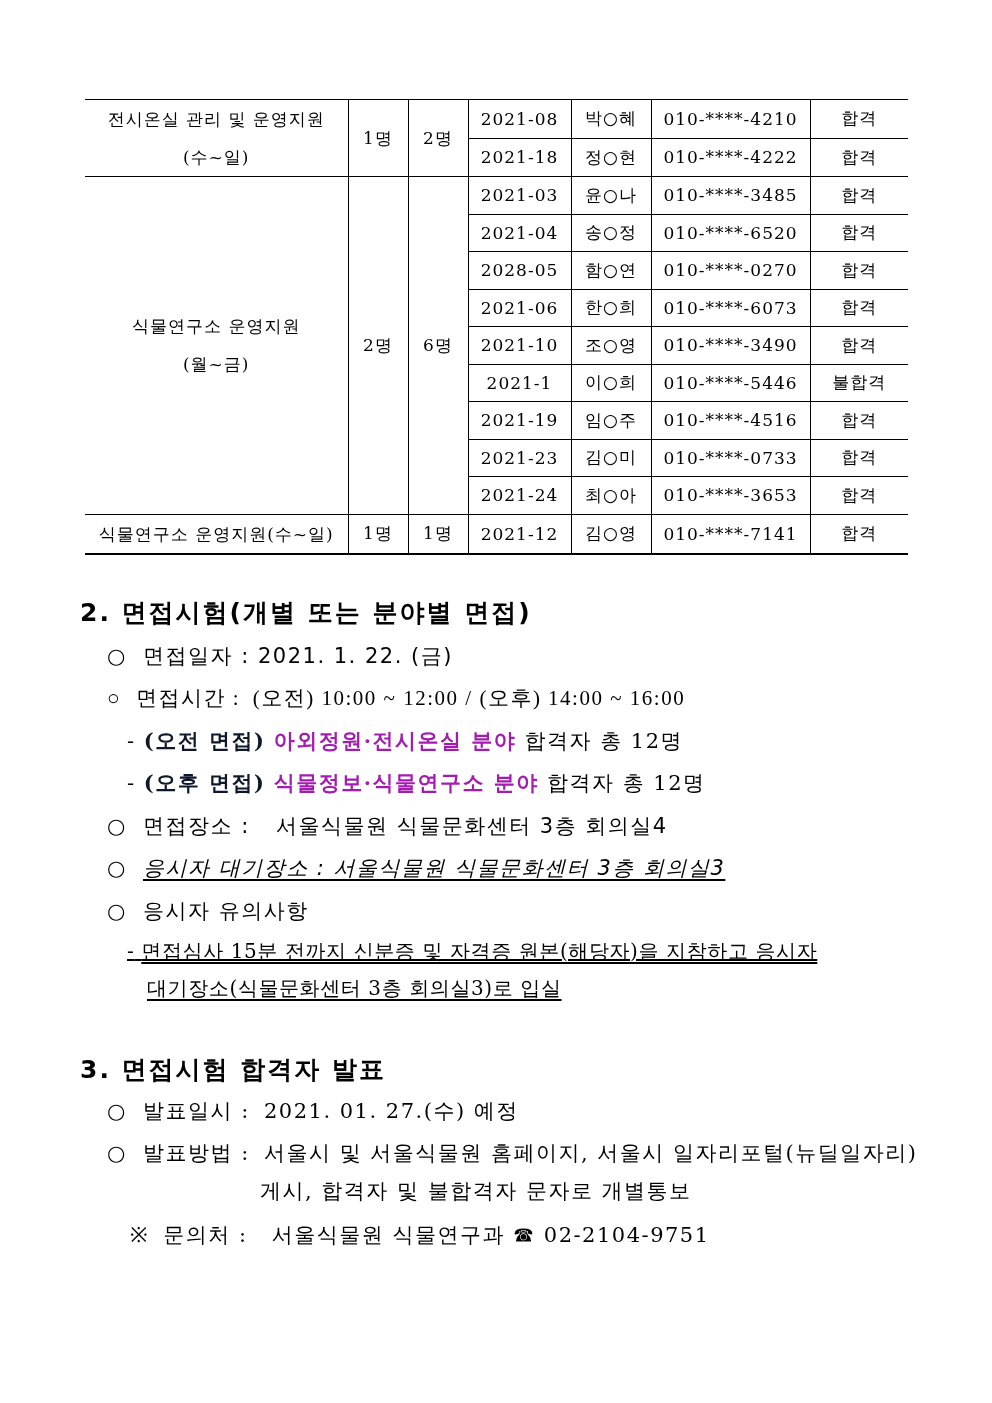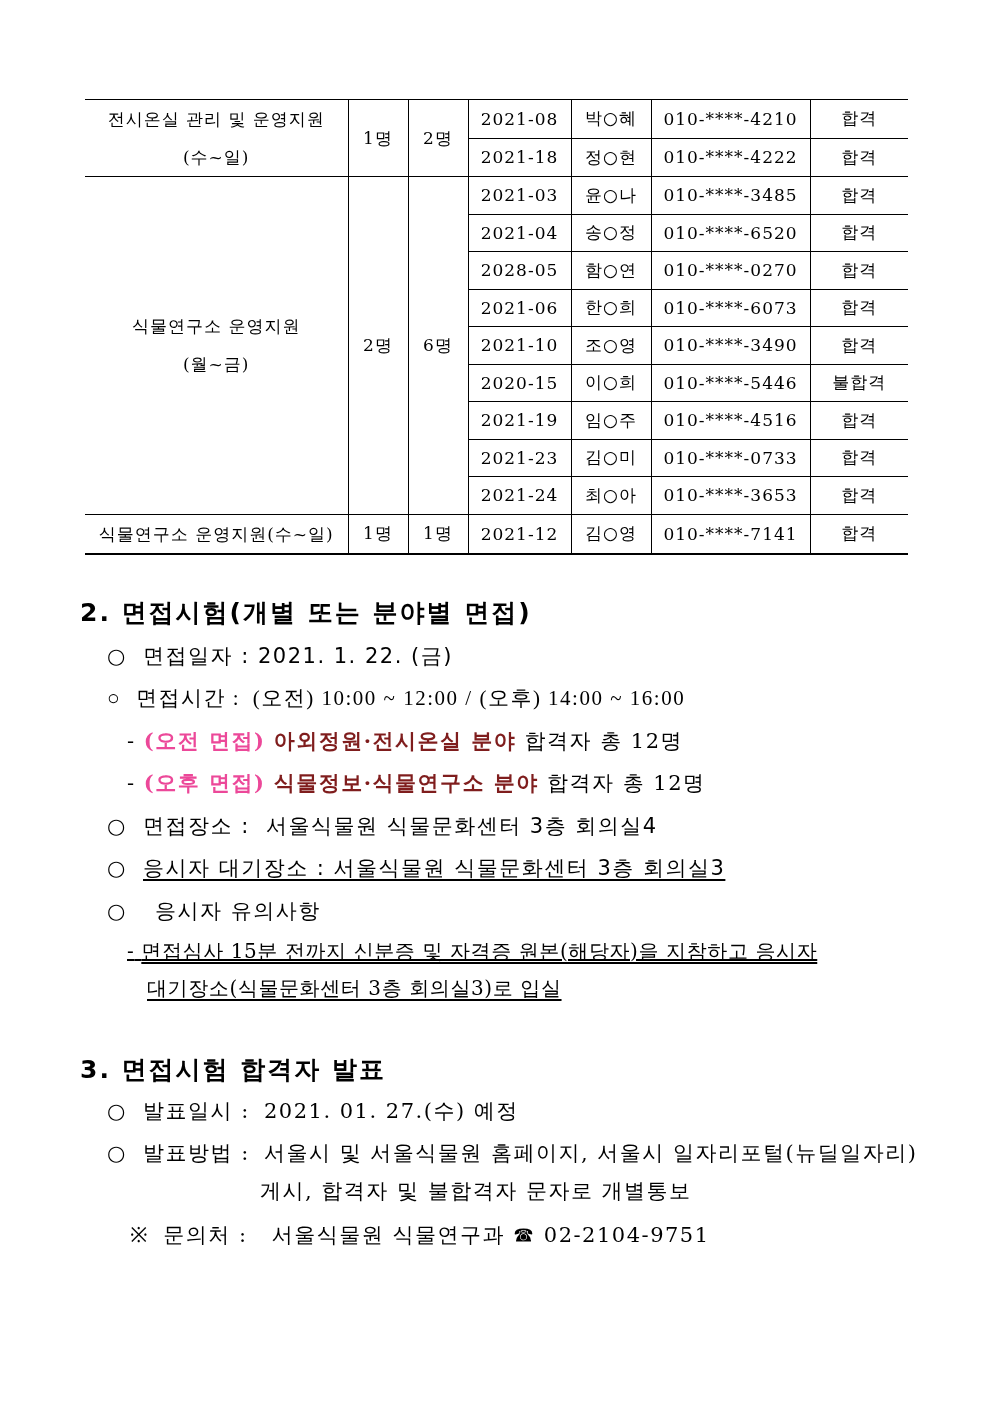--- a/index.html
+++ b/index.html
@@ -19,22 +19,22 @@
   table.results tr:last-child td { border-bottom:2.5px solid #000; }
   table.results td.first { border-left:none; }
   table.results td.last { border-right:none; }
   td.cat { font-weight:normal; font-size:16.5px; line-height:38px; letter-spacing:0; }
   td.small { font-size:15px; letter-spacing:0; }
   td.name, td.status { font-size:15px; letter-spacing:3px; }
   .h { font-size:25px; font-weight:bold; letter-spacing:2px; }
   .line { position:absolute; white-space:nowrap;text-align:center; }
   .gothic { font-family:"DejaVu Sans","Liberation Sans",sans-serif; font-size:21px; letter-spacing:1.5px; }
   .myeong { font-family:"DejaVu Serif","Liberation Serif",serif; font-size:21px; letter-spacing:1.5px; }
-  .blue { color:#ec4899; font-weight:bold; }
-  .red { color:#7f1d1d; font-weight:bold; }
+  .blue { color:#0f172a; font-weight:bold; }
+  .red { color:#a21caf; font-weight:bold; }
   .u { text-decoration:underline; text-underline-offset:4px; }
 </style>
 </head>
 <body>
 
 <table class="results">
   <colgroup>
     <col style="width:263px">
       <col style="width:60px">
       <col style="width:60px">
@@ -94,21 +94,21 @@
       <td>010-****-6073</td>
       <td class="status last">합격</td>
     </tr>
     <tr>
       <td>2021-10</td>
       <td class="name">조○영</td>
       <td>010-****-3490</td>
       <td class="status last">합격</td>
     </tr>
     <tr>
-      <td>2020-15</td>
+      <td>2021-1</td>
       <td class="name">이○희</td>
       <td>010-****-5446</td>
       <td class="status last">불합격</td>
     </tr>
     <tr>
       <td>2021-19</td>
       <td class="name">임○주</td>
       <td>010-****-4516</td>
       <td class="status last">합격</td>
     </tr>
@@ -161,31 +161,31 @@
 <div class="line myeong" style="left:127px; top:769px;">
   <span>-</span>
   <span class="blue">(오후 면접)</span>
   <span class="red">식물정보·식물연구소 분야</span>
   <span>합격자 총 12명</span>
 </div>
 
 <div class="line gothic" style="left:107px; top:812px;">
   <span>○</span>
   <span style="margin-left:8px">면접장소 :</span>
-  <span style="margin-left:8px">서울식물원 식물문화센터 3층 회의실4</span>
-</div>
-
-<div class="line gothic" style="left:107px; top:854px;">
+  <span style="margin-left:18px">서울식물원 식물문화센터 3층 회의실4</span>
+</div>
+
+<div class="line gothic" style="left:107px; top:854px;font-style:italic;">
   <span>○</span>
   <span class="u" style="margin-left:8px">응시자 대기장소 : 서울식물원 식물문화센터 3층 회의실3</span>
 </div>
 
 <div class="line gothic" style="left:107px; top:897px;">
   <span>○</span>
-  <span style="margin-left:20px">응시자 유의사항</span>
+  <span style="margin-left:8px">응시자 유의사항</span>
 </div>
 
 <div class="line myeong" style="left:127px; top:938px; font-size:20px; letter-spacing:0.6px;text-decoration:underline;">
   <span>-</span>
   <span class="u">면접심사 15분 전까지 신분증 및 자격증 원본(해당자)을 지참하고 응시자</span>
 </div>
 <div class="line myeong" style="left:147px; top:975px; font-size:20px; letter-spacing:0.6px;">
   <span class="u">대기장소(식물문화센터 3층 회의실3)로 입실</span>
 </div>
 

